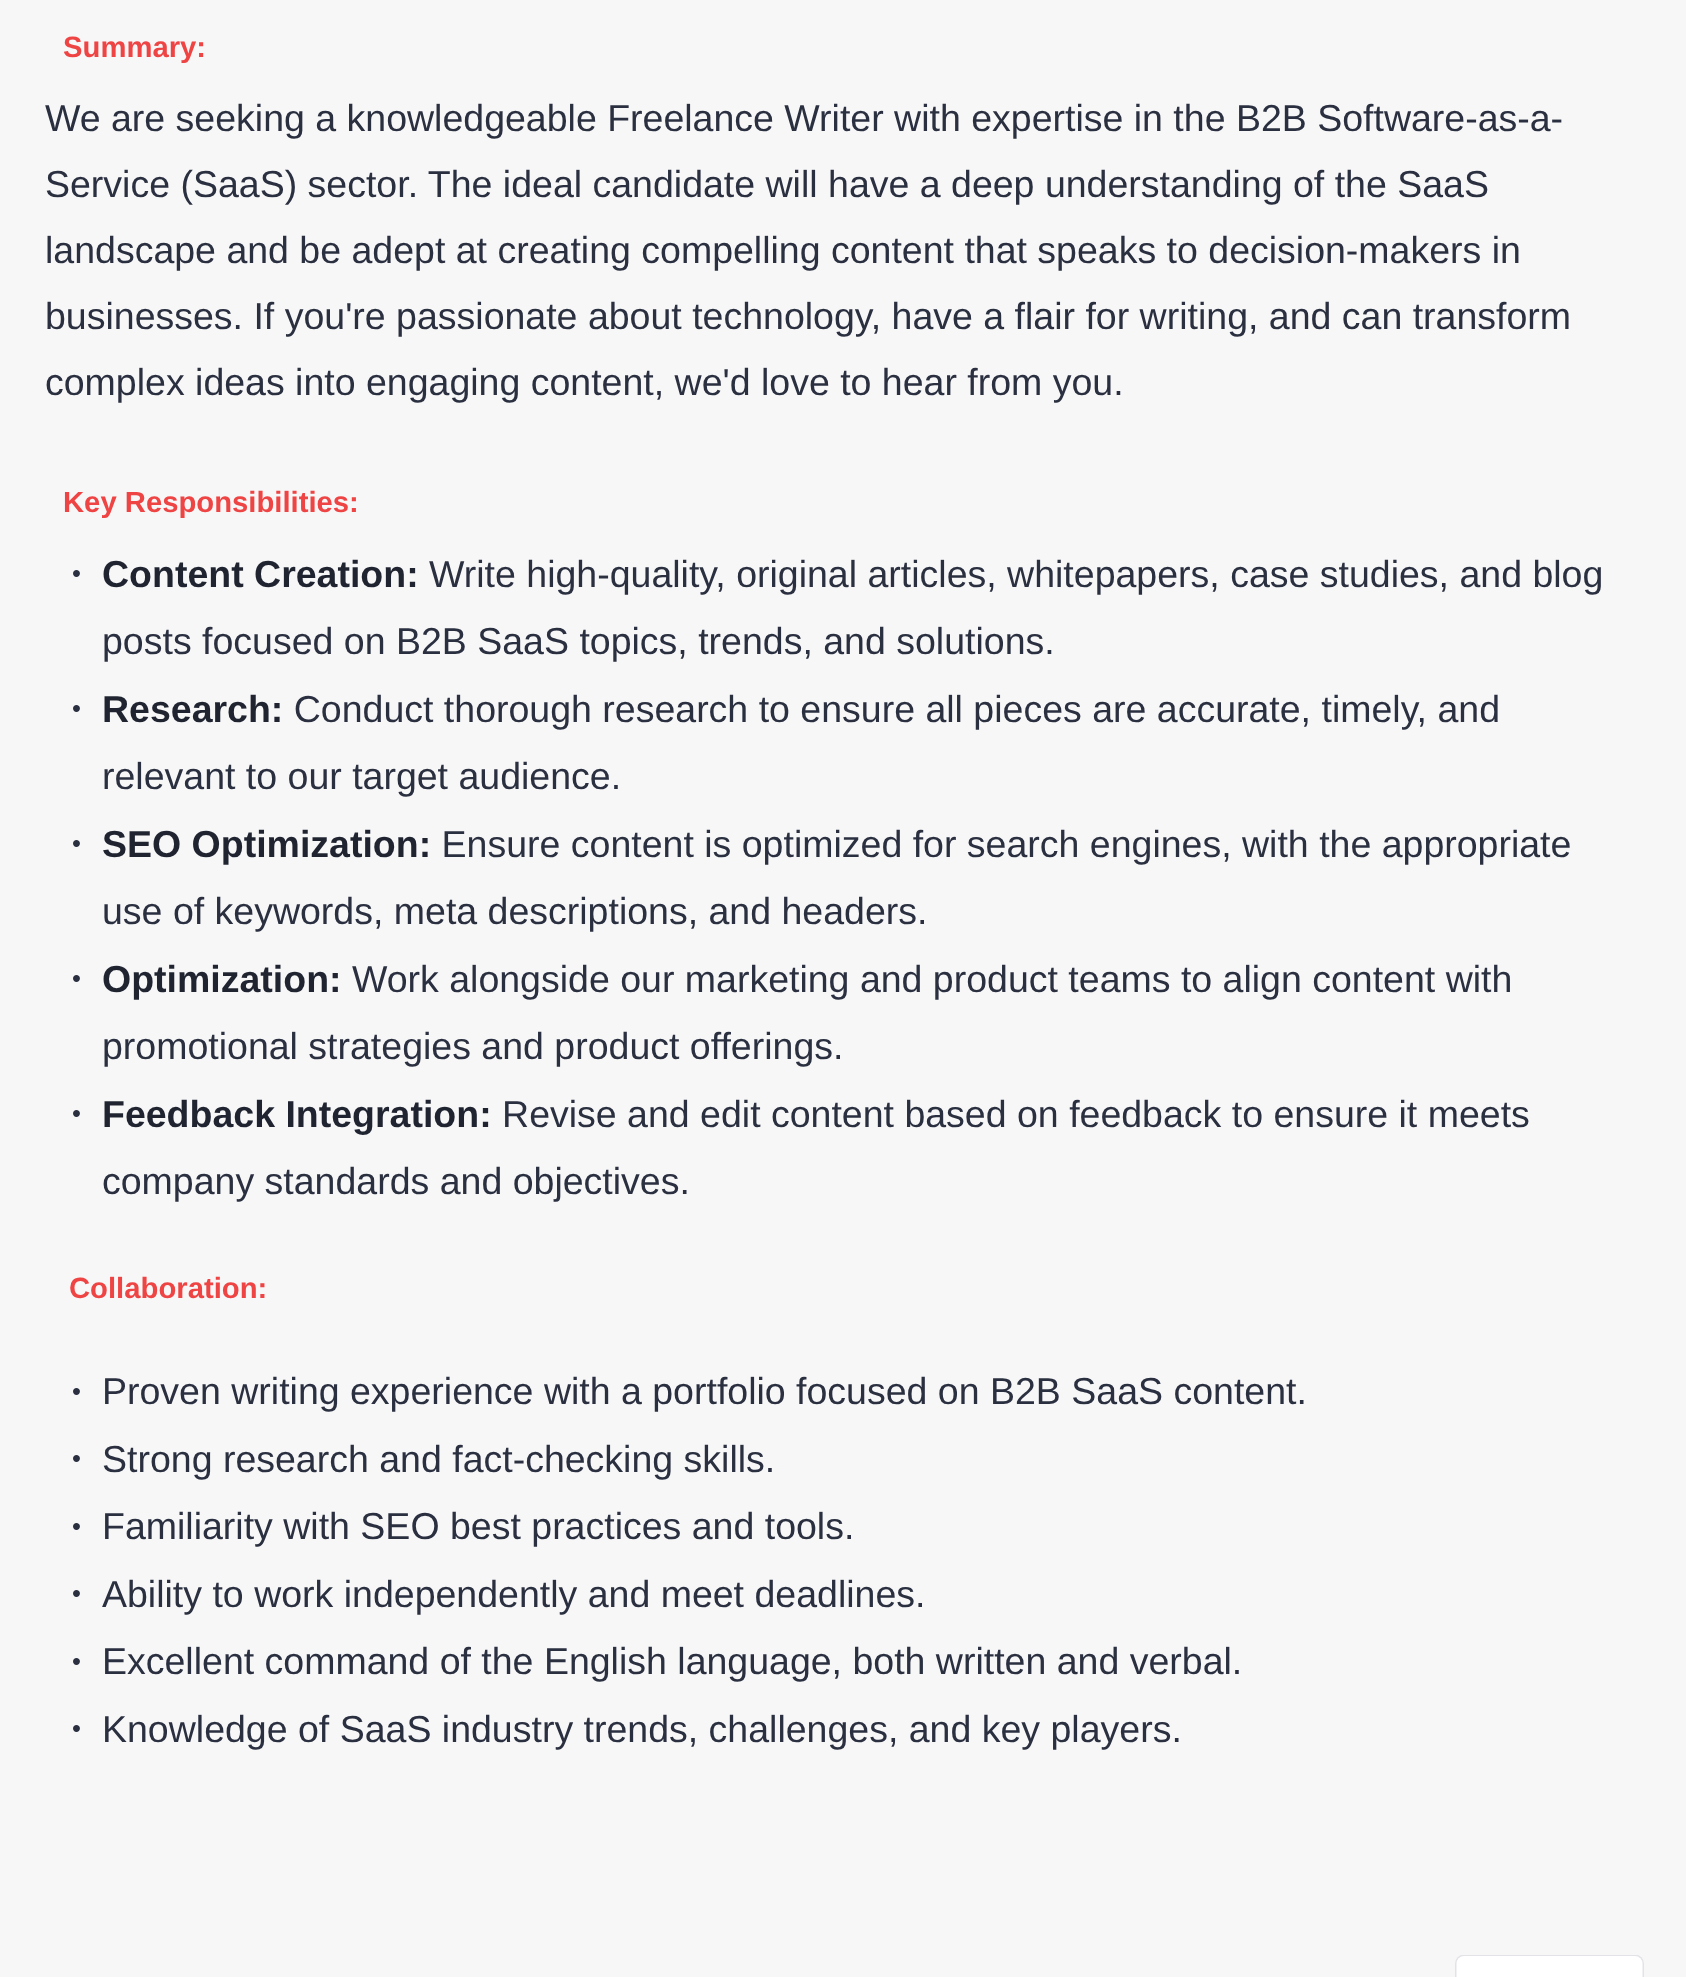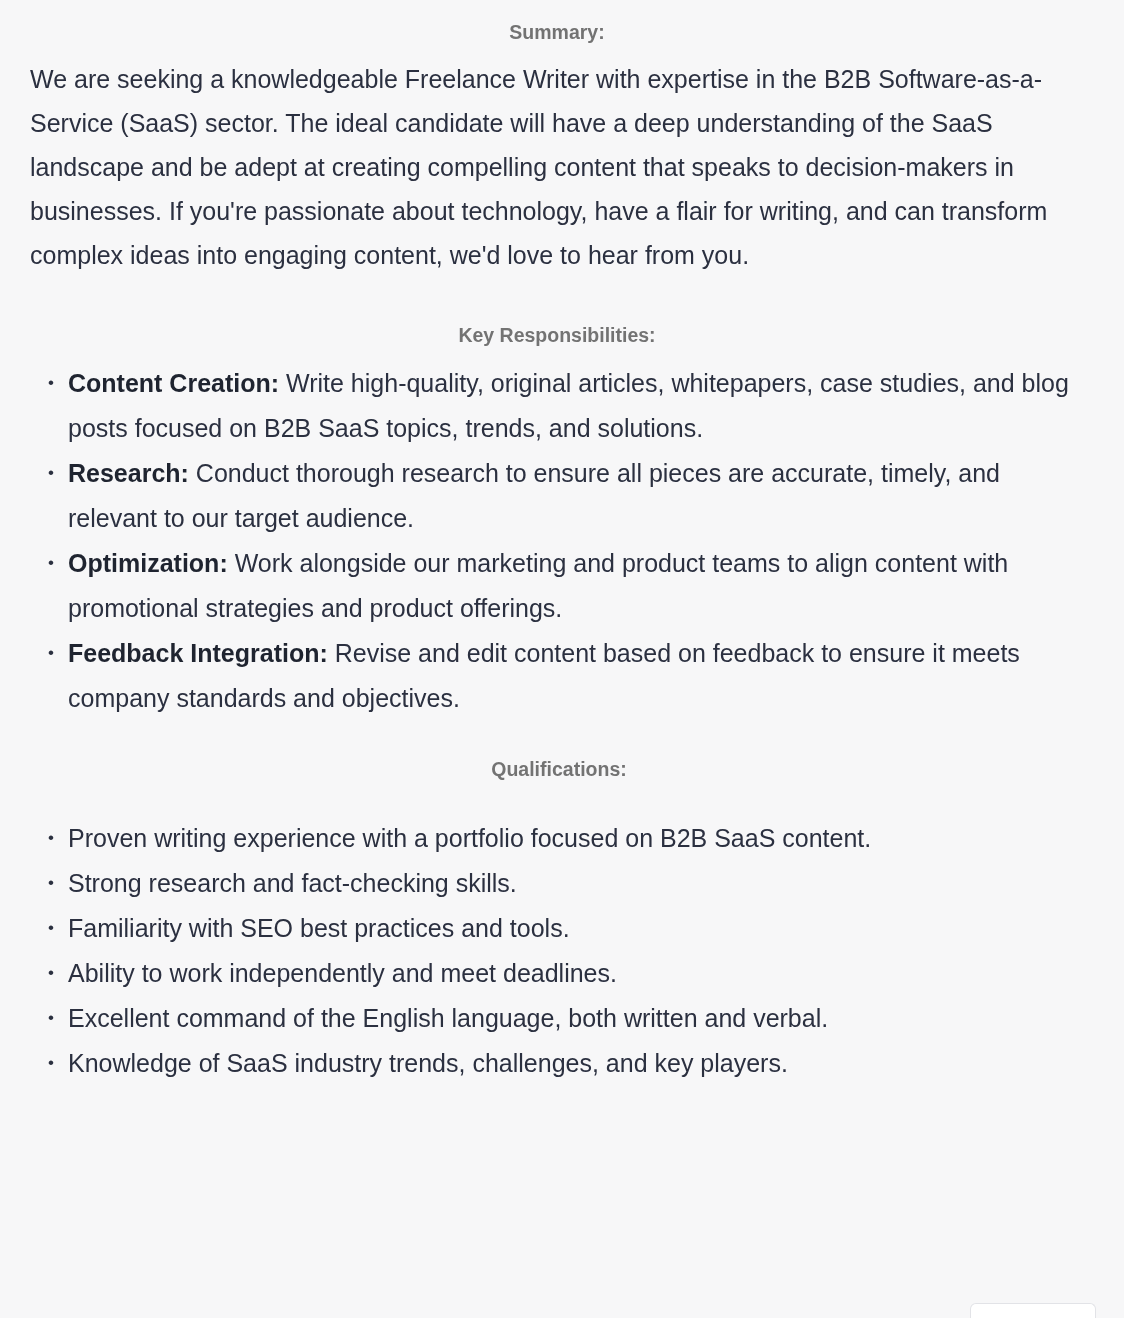--- a/index.html
+++ b/index.html
@@ -14,24 +14,23 @@
     color: #2b3040;
     -webkit-font-smoothing: antialiased;
   }
   .doc {
     padding: 18px 52px 10px 30px;
     box-sizing: border-box;
   }
   .section-heading {
     font-size: 19.5px;
     font-weight: bold;
-    color: #737373;
+    color: #ef4444;
     margin: 0 0 10px 12px;
     line-height: 1.5;
-    text-align: center;
   }
   .heading-indent {
     padding-left: 4px;
   }
   .para {
     font-size: 25px;
     line-height: 44px;
     color: #2b3040;
     margin: 0 0 10px 0;
     max-width: 1045px;
@@ -101,27 +100,28 @@
     <h2 class="section-heading">Summary:</h2>
     <p class="para">We are seeking a knowledgeable Freelance Writer with expertise in the B2B Software-as-a-Service (SaaS) sector. The ideal candidate will have a deep understanding of the SaaS landscape and be adept at creating compelling content that speaks to decision-makers in businesses. If you're passionate about technology, have a flair for writing, and can transform complex ideas into engaging content, we'd love to hear from you.</p>
 
     <div class="block-gap"></div>
 
     <h2 class="section-heading">Key Responsibilities:</h2>
 
     <ul class="bullets">
       <li><span class="lead">Content Creation:</span><span> Write high-quality, original articles, whitepapers, case studies, and blog posts focused on B2B SaaS topics, trends, and solutions.</span></li>
       <li><span class="lead">Research:</span><span> Conduct thorough research to ensure all pieces are accurate, timely, and relevant to our target audience.</span></li>
+      <li><span class="lead">SEO Optimization:</span><span> Ensure content is optimized for search engines, with the appropriate use of keywords, meta descriptions, and headers.</span></li>
       <li><span class="lead">Optimization:</span><span> Work alongside our marketing and product teams to align content with promotional strategies and product offerings.</span></li>
       <li><span class="lead">Feedback Integration:</span><span> Revise and edit content based on feedback to ensure it meets company standards and objectives.</span></li>
     </ul>
 
     <div class="block-gap"></div>
 
-    <h2 class="section-heading heading-indent">Qualifications:</h2>
+    <h2 class="section-heading heading-indent">Collaboration:</h2>
 
     <div class="block-gap-sm"></div>
 
     <ul class="bullets quals-list">
       <li>Proven writing experience with a portfolio focused on B2B SaaS content.</li>
       <li>Strong research and fact-checking skills.</li>
       <li>Familiarity with SEO best practices and tools.</li>
       <li>Ability to work independently and meet deadlines.</li>
       <li>Excellent command of the English language, both written and verbal.</li>
       <li>Knowledge of SaaS industry trends, challenges, and key players.</li>

